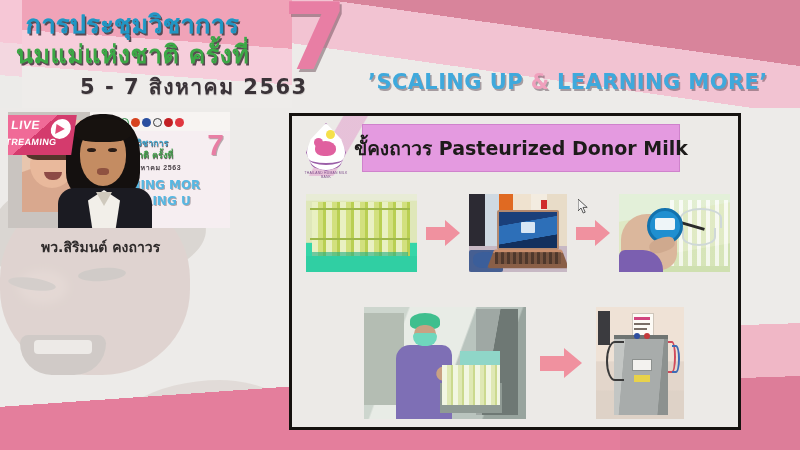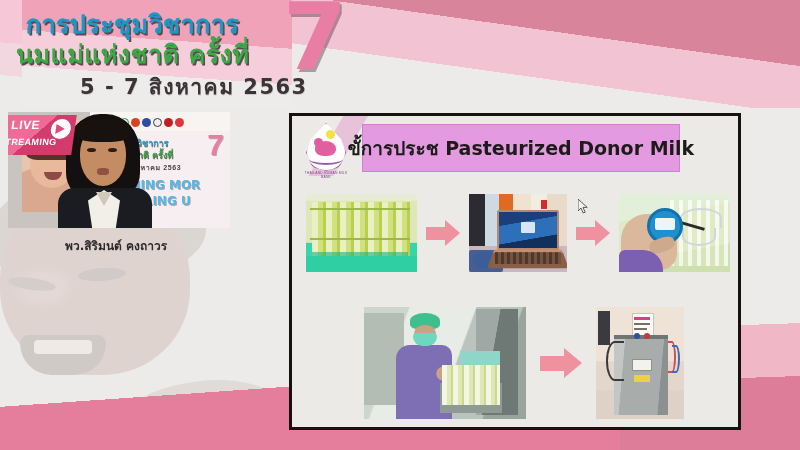--- a/index.html
+++ b/index.html
@@ -178,21 +178,21 @@
                          font-size:12px; font-weight:700; letter-spacing:.5px; }
   .live-badge .lb-txt2 { position:absolute; left:4px; top:22px; color:#fff;
                          font-size:9px; font-weight:700; letter-spacing:.4px; }
   .live-badge .lb-circ { position:absolute; right:4px; top:4px; width:20px; height:20px;
                          border-radius:50%; background:#fff; }
   .live-badge .lb-play { position:absolute; right:10px; top:9px; width:0; height:0;
                          border-left:9px solid #e14a78; border-top:5.5px solid transparent;
                          border-bottom:5.5px solid transparent; }
 
   .speaker-name {
-    position:absolute; left:65px; top:236px; font-size:12px; font-weight:700;
+    position:absolute; left:41px; top:236px; font-size:14px; font-weight:700;
     color:#2e2a2a; white-space:nowrap;
     font-family:"DejaVu Sans","Liberation Sans",sans-serif;
   }
 
   
   .slide {
     position:absolute; left:289px; top:113px; width:452px; height:317px;
     background:#eceae7; border:3px solid #15120f; overflow:hidden;
   }
 
@@ -383,20 +383,23 @@
   <div class="band-slant"></div>
   <div class="banner-left"></div>
   <div class="banner-left-white"></div>
 
   <div class="th-title1">การประชุมวิชาการ</div>
   <div class="th-title2">นมแม่แห่งชาติ ครั้งที่</div>
   <div class="th-date">5 - 7 สิงหาคม 2563</div>
 
   <div class="big-seven">7</div>
 
+  <div class="tagline">
+    <span>’SCALING UP </span><span class="amp">&amp;</span><span> LEARNING MORE’</span>
+  </div>
 
 
   <div class="video-inset">
 
     <div class="vi-poster">
       <div class="vi-logos">
         <i style="background:#e8a8c6"></i>
           <i style="background:#1f7a3a"></i>
         <i style="background:#e9f4ea;border:1px solid #2e8a46"></i>
           <i style="background:#d6431f"></i>
@@ -448,21 +451,21 @@
     <div class="slide-logo">
       <div class="sl-drop"></div>
       <div class="sl-yellow"></div>
       <div class="sl-babyhead"></div>
       <div class="sl-baby"></div>
       <div class="sl-arm"></div>
       <div class="sl-cap">THAILAND HUMAN MILK BANK</div>
     </div>
 
     <div class="slide-title-box">
-      <span class="slide-title">ขั้การประช Pasteurized Donor Milk</span>
+      <span class="slide-title">ขั้คงถาวร Pasteurized Donor Milk</span>
     </div>
 
     <div class="proc-row proc-row-1">
 
       <div class="thumb t1">
         <div class="rack"></div>
           <div class="bar1"></div>
           <div class="bar2"></div>
         <div class="shadow"></div>
           <div class="base"></div>

